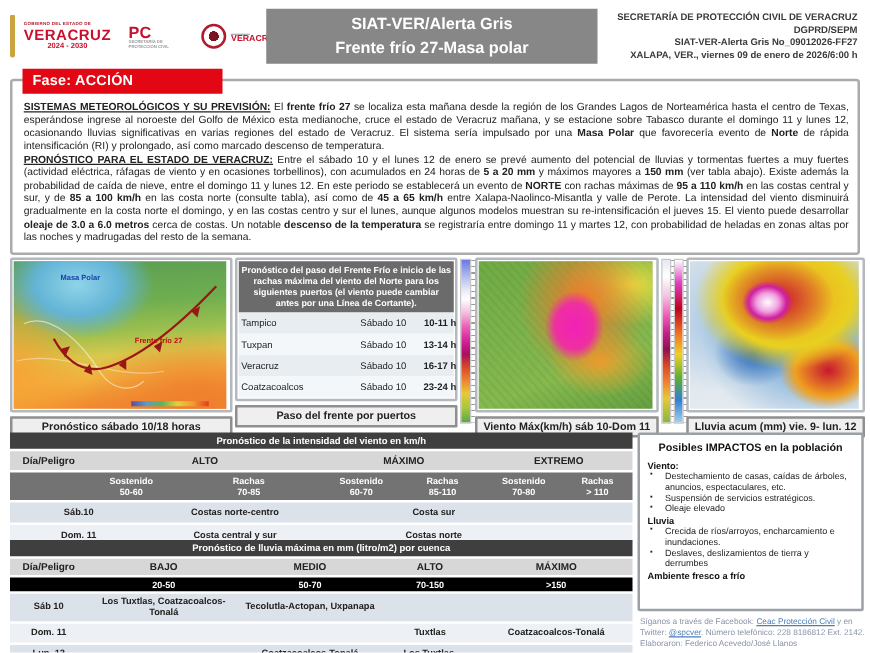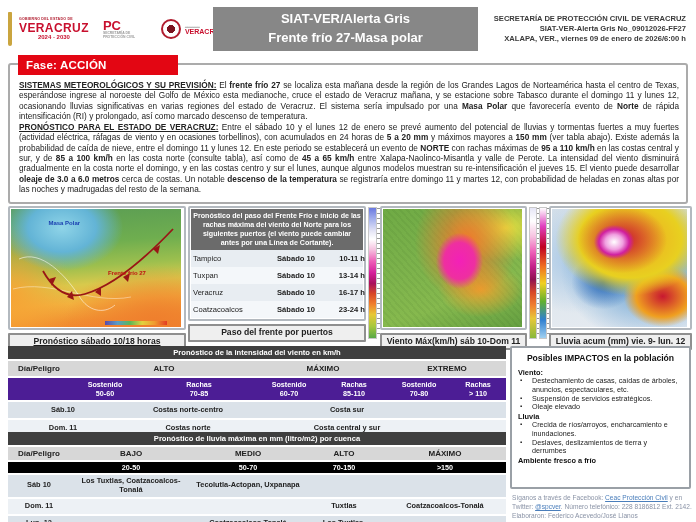--- a/index.html
+++ b/index.html
@@ -36,40 +36,40 @@
     padding:16px 7px 2px 9px; background:#fff; z-index:1; }
   .paratext { font-size:8.25px; line-height:1.265; text-align:justify; color:#222; }
 
   
   .panel { position:absolute; top:206px; }
   .mapframe { border:2px solid #b3b9bf; border-radius:2px; background:#fff; padding:1px; }
   .map { position:relative; overflow:hidden; }
   .cap { margin-top:3px; border:2px solid #8f8f8f; background:#efefef; font-weight:bold; font-size:8.6px;
     text-align:center; color:#222; padding:2px 1px; line-height:1.1; border-radius:1px; }
 
-  .p1 { left:8px; width:178px;text-decoration:underline; }
+  .p1 { left:8px; width:178px; }
   .map1 { width:170px; height:118px;
     background:
       radial-gradient(85px 60px at 30% 16%, #8fd4e8 0%, #63b4d6 40%, rgba(109,184,216,0) 72%),
       radial-gradient(100px 120px at 0% 75%, #f6a435 0%, rgba(246,164,53,0) 62%),
       radial-gradient(130px 80px at 85% 95%, #ef7f2d 0%, rgba(239,127,45,0) 70%),
       linear-gradient(176deg, #5a9c54 0%, #6fae4f 30%, #9cbf4e 48%, #d8c94c 62%, #f2b23f 76%, #f18f31 90%, #ef8030 100%); }
   .m1-masa { position:absolute; left:22%; top:9%; color:#1a3fb0; font-size:6px; font-weight:bold; }
   .m1-frente { position:absolute; left:57%; top:52%; color:#c01010; font-size:6px; font-weight:bold; }
   .m1-legend { position:absolute; bottom:2px; right:14px; width:62px; height:4px;
     background:linear-gradient(90deg,#4040c0,#40a0e0,#40c060,#e0e040,#f0a030,#e03020); opacity:.85; }
 
   .p2 { left:188px; width:178px; }
   .ports-frame { border:2px solid #b3b9bf; border-radius:2px; background:#fff; padding:1px; }
   .ports-head { background:#6b6b6b; color:#fff; font-weight:bold; font-size:7.1px; text-align:center; line-height:1.25; padding:3px 2px; }
   .ports-row { display:grid; grid-template-columns:74px 58px 40px; align-items:center; height:17px; font-size:7.6px; padding:0 2px; }
   .ports-row:nth-child(odd) { background:#e8edf2; }
   .ports-row:nth-child(even) { background:#f4f7fa; }
   .ports-name { text-align:left; color:#222; }
-  .ports-day { text-align:center; font-weight:bold; color:#222; }
+  .ports-day { text-align:right; font-weight:normal; color:#222; }
   .ports-time { text-align:right; font-weight:bold; color:#222; }
 
   .cbar { position:absolute; top:207px; border:1px solid #c8c8c8; }
   .cbar-wind { left:368px; width:9px; height:132px;
     background:linear-gradient(180deg,#6a79e0 0%,#a8b4ee 9%,#e6e6f6 18%,#ffffff 24%,#f6c2e0 32%,#ee5fb8 41%,#d41f9a 50%,#a8105c 58%,#d84828 66%,#f08030 74%,#e8c838 82%,#a8c83c 91%,#58a848 100%); }
   .cbar-wind2 { left:529px; width:8px; height:132px;
     background:linear-gradient(180deg,#e6e6f6 0%,#ffffff 10%,#f6c2e0 22%,#ee5fb8 34%,#c41f8a 45%,#901050 55%,#d84828 65%,#f08030 75%,#e8c838 85%,#88b83c 100%); }
   .cbar-rain { left:539px; width:8px; height:132px;
     background:linear-gradient(180deg,#ffffff 0%,#e040c0 14%,#c00020 30%,#f07020 45%,#f0d020 58%,#60b030 72%,#3080d0 86%,#a0d0f0 100%); }
   .cbar::after { content:""; position:absolute; right:-4px; top:0; width:3px; height:100%;
@@ -96,21 +96,21 @@
       radial-gradient(110px 92px at 70% 52%, #4a90cc 0%, rgba(74,144,204,0) 78%),
       radial-gradient(80px 78px at 16% 42%, #aac9e6 0%, rgba(170,201,230,0) 70%),
       linear-gradient(180deg,#d4dfe9 0%, #e4eaf0 100%); }
 
   
   .ttl { background:#3f3f3f; color:#fff; text-align:center; font-weight:bold; font-size:7.6px; padding:2px 0; }
   .tblwrap { position:absolute; left:8px; width:498px; }
   .wt { top:346px; }
   .grid-h { display:grid; grid-template-columns:62px 188px 130px 118px; background:#d7d7d7; margin-top:2px; }
   .grid-h div { font-size:8px; font-weight:bold; text-align:center; padding:3px 0; color:#222; }
-  .grid-sub { display:grid; grid-template-columns:62px 70px 118px 62px 68px 62px 56px; background:#4c1d95; color:#fff; margin-top:2px; }
+  .grid-sub { display:grid; grid-template-columns:62px 70px 118px 62px 68px 62px 56px; background:#737373; color:#fff; margin-top:2px; }
   .grid-sub div { font-size:7.2px; font-weight:bold; text-align:center; padding:2px 0; line-height:1.25; }
   .grid-row { display:grid; grid-template-columns:62px 188px 130px 118px; margin-top:2px; min-height:16px; align-items:center;padding-left:24px; }
   .grid-row div { font-size:7.4px; font-weight:bold; text-align:center; color:#222; line-height:1.2; padding:2px 1px; }
   .shade-a { background:#dbe2e9; }
   .shade-b { background:#edf1f5; }
 
   .rt { top:432px; }
   .rgrid-h { display:grid; grid-template-columns:62px 122px 112px 80px 122px; background:#d7d7d7; margin-top:2px; }
   .rgrid-h div { font-size:8px; font-weight:bold; text-align:center; padding:2px 0; color:#222; }
   .rgrid-sub { display:grid; grid-template-columns:62px 122px 112px 80px 122px; background:#000000; color:#fff; margin-top:2px; }
@@ -156,20 +156,21 @@
           <div class="seal-name">VERACRUZ</div>
         </div>
       </div>
     </div>
     <div class="title-box">
       <div>SIAT-VER/Alerta Gris</div>
       <div>Frente frío 27-Masa polar</div>
     </div>
     <div class="org-block">
       <div>SECRETARÍA DE PROTECCIÓN CIVIL DE VERACRUZ</div>
+      <div>DGPRD/SEPM</div>
       <div>SIAT-VER-Alerta Gris No_09012026-FF27</div>
       <div>XALAPA, VER., viernes 09 de enero de 2026/6:00 h</div>
     </div>
   </div>
 
   <div class="fase">Fase: ACCIÓN</div>
 
   <div class="parabox">
     <div class="paratext"><span style="font-weight: bold; text-decoration: underline;">SISTEMAS METEOROLÓGICOS Y SU PREVISIÓN:</span><span> El </span><span style="font-weight: bold;">frente frío 27</span><span> se localiza esta mañana desde la región de los Grandes Lagos de Norteamérica hasta el centro de Texas, esperándose ingrese al noroeste del Golfo de México esta medianoche, cruce el estado de Veracruz mañana, y se estacione sobre Tabasco durante el domingo 11 y lunes 12, ocasionando lluvias significativas en varias regiones del estado de Veracruz. El sistema sería impulsado por una </span><span style="font-weight: bold;">Masa Polar</span><span> que favorecería evento de </span><span style="font-weight: bold;">Norte</span><span> de rápida intensificación (RI) y prolongado, así como marcado descenso de temperatura.</span><br><span style="font-weight: bold; text-decoration: underline;">PRONÓSTICO PARA EL ESTADO DE VERACRUZ:</span><span> Entre el sábado 10 y el lunes 12 de enero se prevé aumento del potencial de lluvias y tormentas fuertes a muy fuertes (actividad eléctrica, ráfagas de viento y en ocasiones torbellinos), con acumulados en 24 horas de </span><span style="font-weight: bold;">5 a 20 mm</span><span> y máximos mayores a </span><span style="font-weight: bold;">150 mm</span><span> (ver tabla abajo). Existe además la probabilidad de caída de nieve, entre el domingo 11 y lunes 12. En este periodo se establecerá un evento de </span><span style="font-weight: bold;">NORTE</span><span> con rachas máximas de </span><span style="font-weight: bold;">95 a 110 km/h</span><span> en las costas central y sur, y de </span><span style="font-weight: bold;">85 a 100 km/h</span><span> en las costa norte (consulte tabla), así como de </span><span style="font-weight: bold;">45 a 65 km/h</span><span> entre Xalapa-Naolinco-Misantla y valle de Perote. La intensidad del viento disminuirá gradualmente en la costa norte el domingo, y en las costas centro y sur el lunes, aunque algunos modelos muestran su re-intensificación el jueves 15. El viento puede desarrollar </span><span style="font-weight: bold;">oleaje de 3.0 a 6.0 metros</span><span> cerca de costas. Un notable </span><span style="font-weight: bold;">descenso de la temperatura</span><span> se registraría entre domingo 11 y martes 12, con probabilidad de heladas en zonas altas por las noches y madrugadas del resto de la semana.</span></div>
   </div>
@@ -260,22 +261,22 @@
       <div><span>Rachas</span><br><span>&gt; 110</span></div>
     </div>
     <div class="grid-row shade-a">
       <div>Sáb.10</div>
       <div>Costas norte-centro</div>
       <div>Costa sur</div>
       <div></div>
     </div>
     <div class="grid-row shade-b">
       <div>Dom. 11</div>
+      <div>Costa central y sur</div>
       <div>Costas norte</div>
-      <div>Costa central y sur</div>
       <div></div>
     </div>
   </div>
 
   <div class="tblwrap rt">
     <div class="ttl">Pronóstico de lluvia máxima en mm (litro/m2) por cuenca</div>
     <div class="rgrid-h">
       <div>Día/Peligro</div>
       <div>BAJO</div>
       <div>MEDIO</div>

